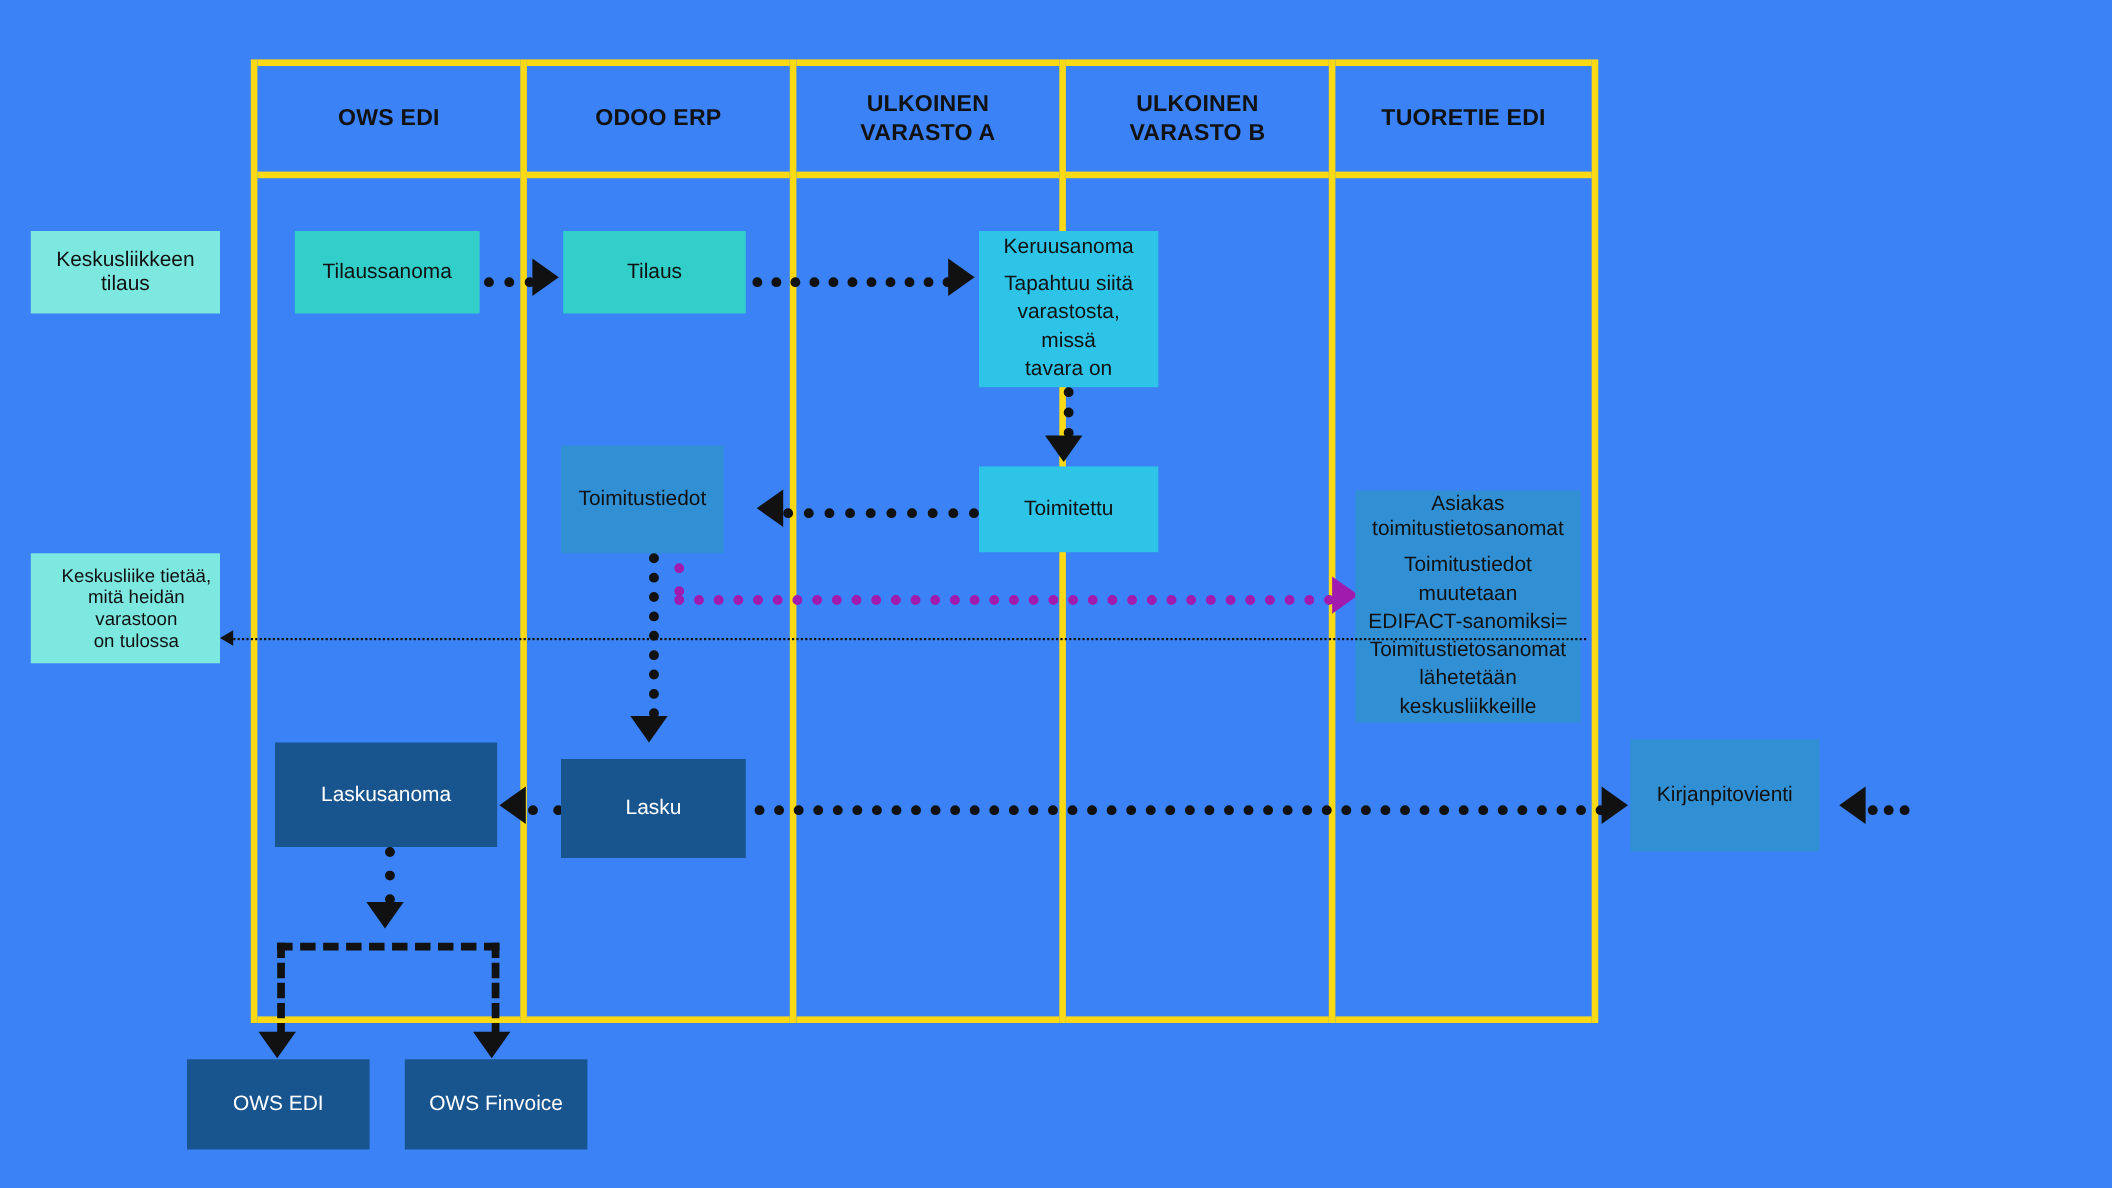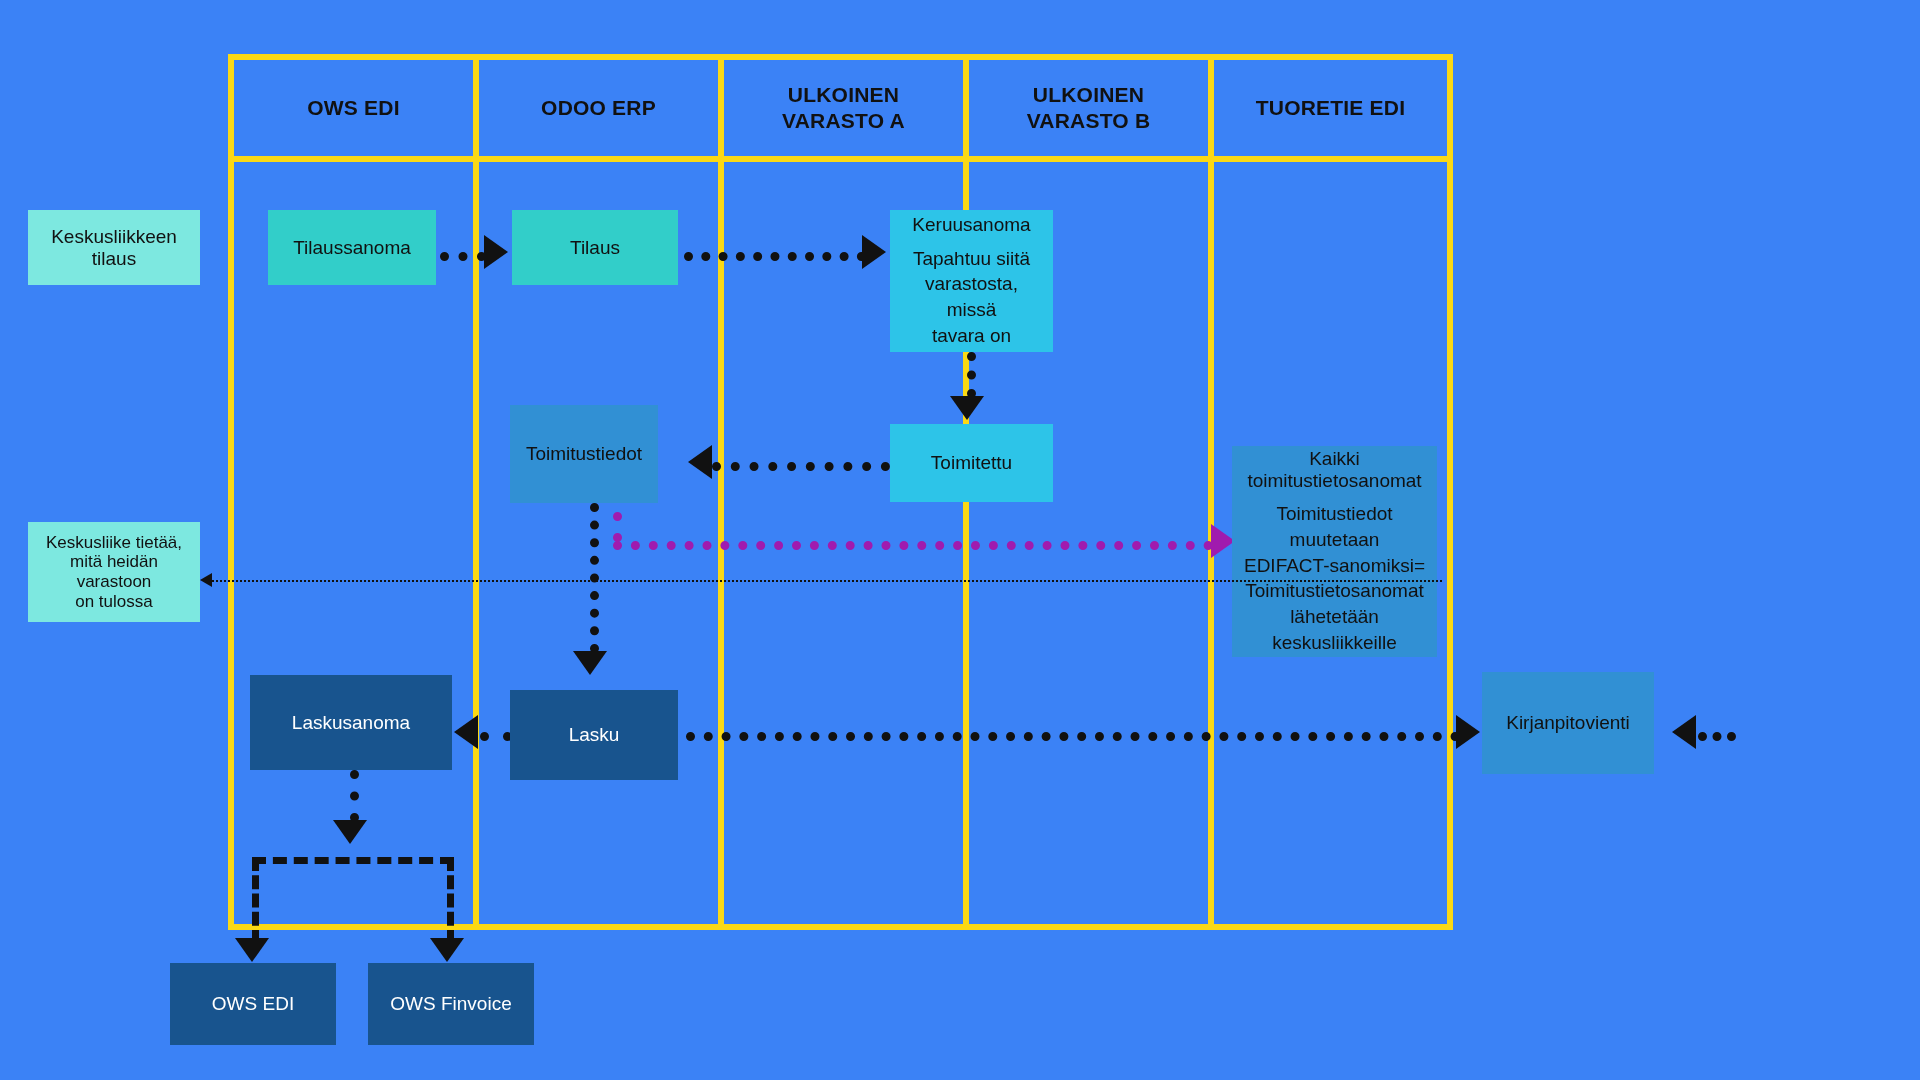--- a/index.html
+++ b/index.html
@@ -108,21 +108,21 @@
 
   </div>
 
   <div class="node c-teal-light" style="left:28px;top:210px;width:172px;height:75px;">
     <div class="title">
       <div>Keskusliikkeen</div>
       <div>tilaus</div>
     </div>
   </div>
 
-  <div class="node c-teal-light" style="left:28px;top:522px;width:172px;height:100px;">
+  <div class="node c-teal-light" style="left:28px;top:503px;width:172px;height:100px;align-items:flex-end;">
     <div class="title" style="font-size:17px;">
       <div>Keskusliike tietää,</div>
       <div>mitä heidän</div>
       <div>varastoon</div>
       <div>on tulossa</div>
     </div>
   </div>
 
   <div class="node c-teal" style="left:268px;top:210px;width:168px;height:75px;">
     <div class="title">Tilaussanoma</div>
@@ -163,21 +163,21 @@
 
   <div class="conn v-dot" style="left:590px;top:503px;height:150px;"></div>
   <div class="arrow ar-down" style="left:573px;top:651px;"></div>
 
   <div class="conn v-dot-p" style="left:613px;top:512px;height:30px;"></div>
   <div class="conn h-dot-p" style="left:613px;top:541px;width:600px;"></div>
   <div class="arrow ar-right-p" style="left:1211px;top:524px;"></div>
 
   <div class="node c-blue" style="left:1232px;top:446px;width:205px;height:211px;">
     <div class="title">
-      <div>Kaikki</div>
+      <div>Asiakas</div>
       <div>toimitustietosanomat</div>
     </div>
     <div class="sub">
       <div>Toimitustiedot muutetaan</div>
       <div>EDIFACT-sanomiksi=</div>
       <div>Toimitustietosanomat</div>
       <div>lähetetään keskusliikkeille</div>
     </div>
   </div>
 

